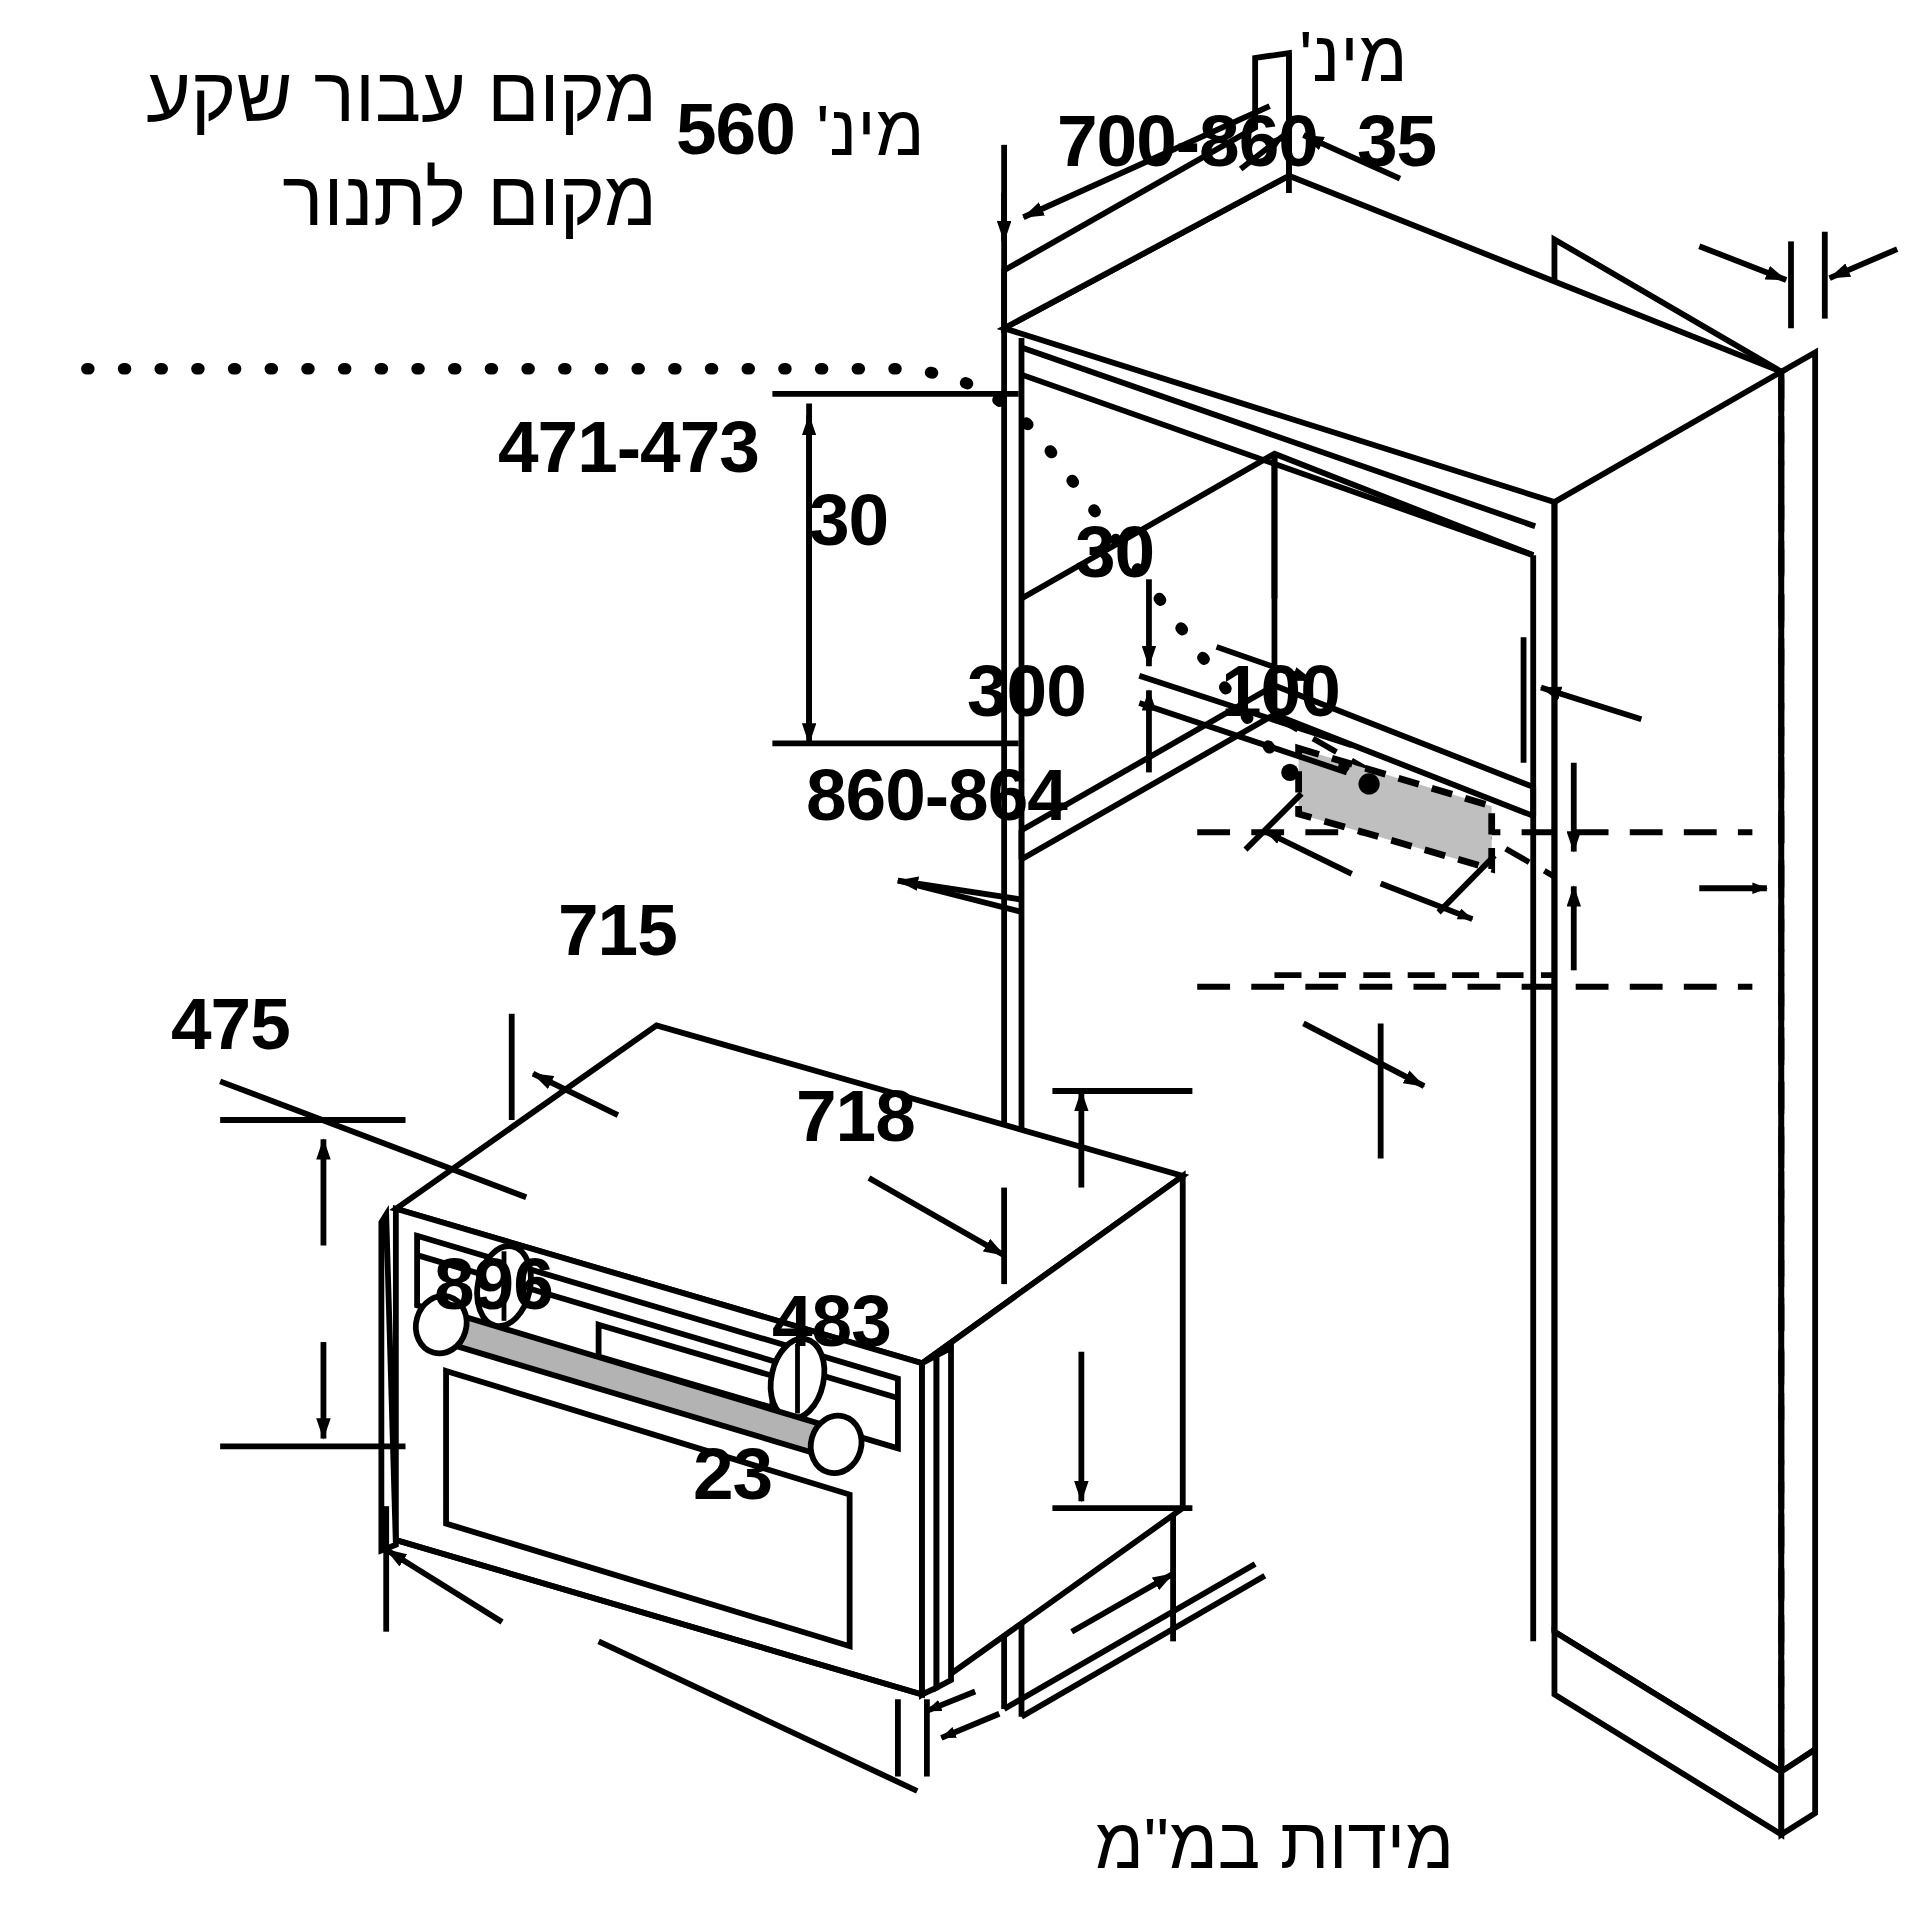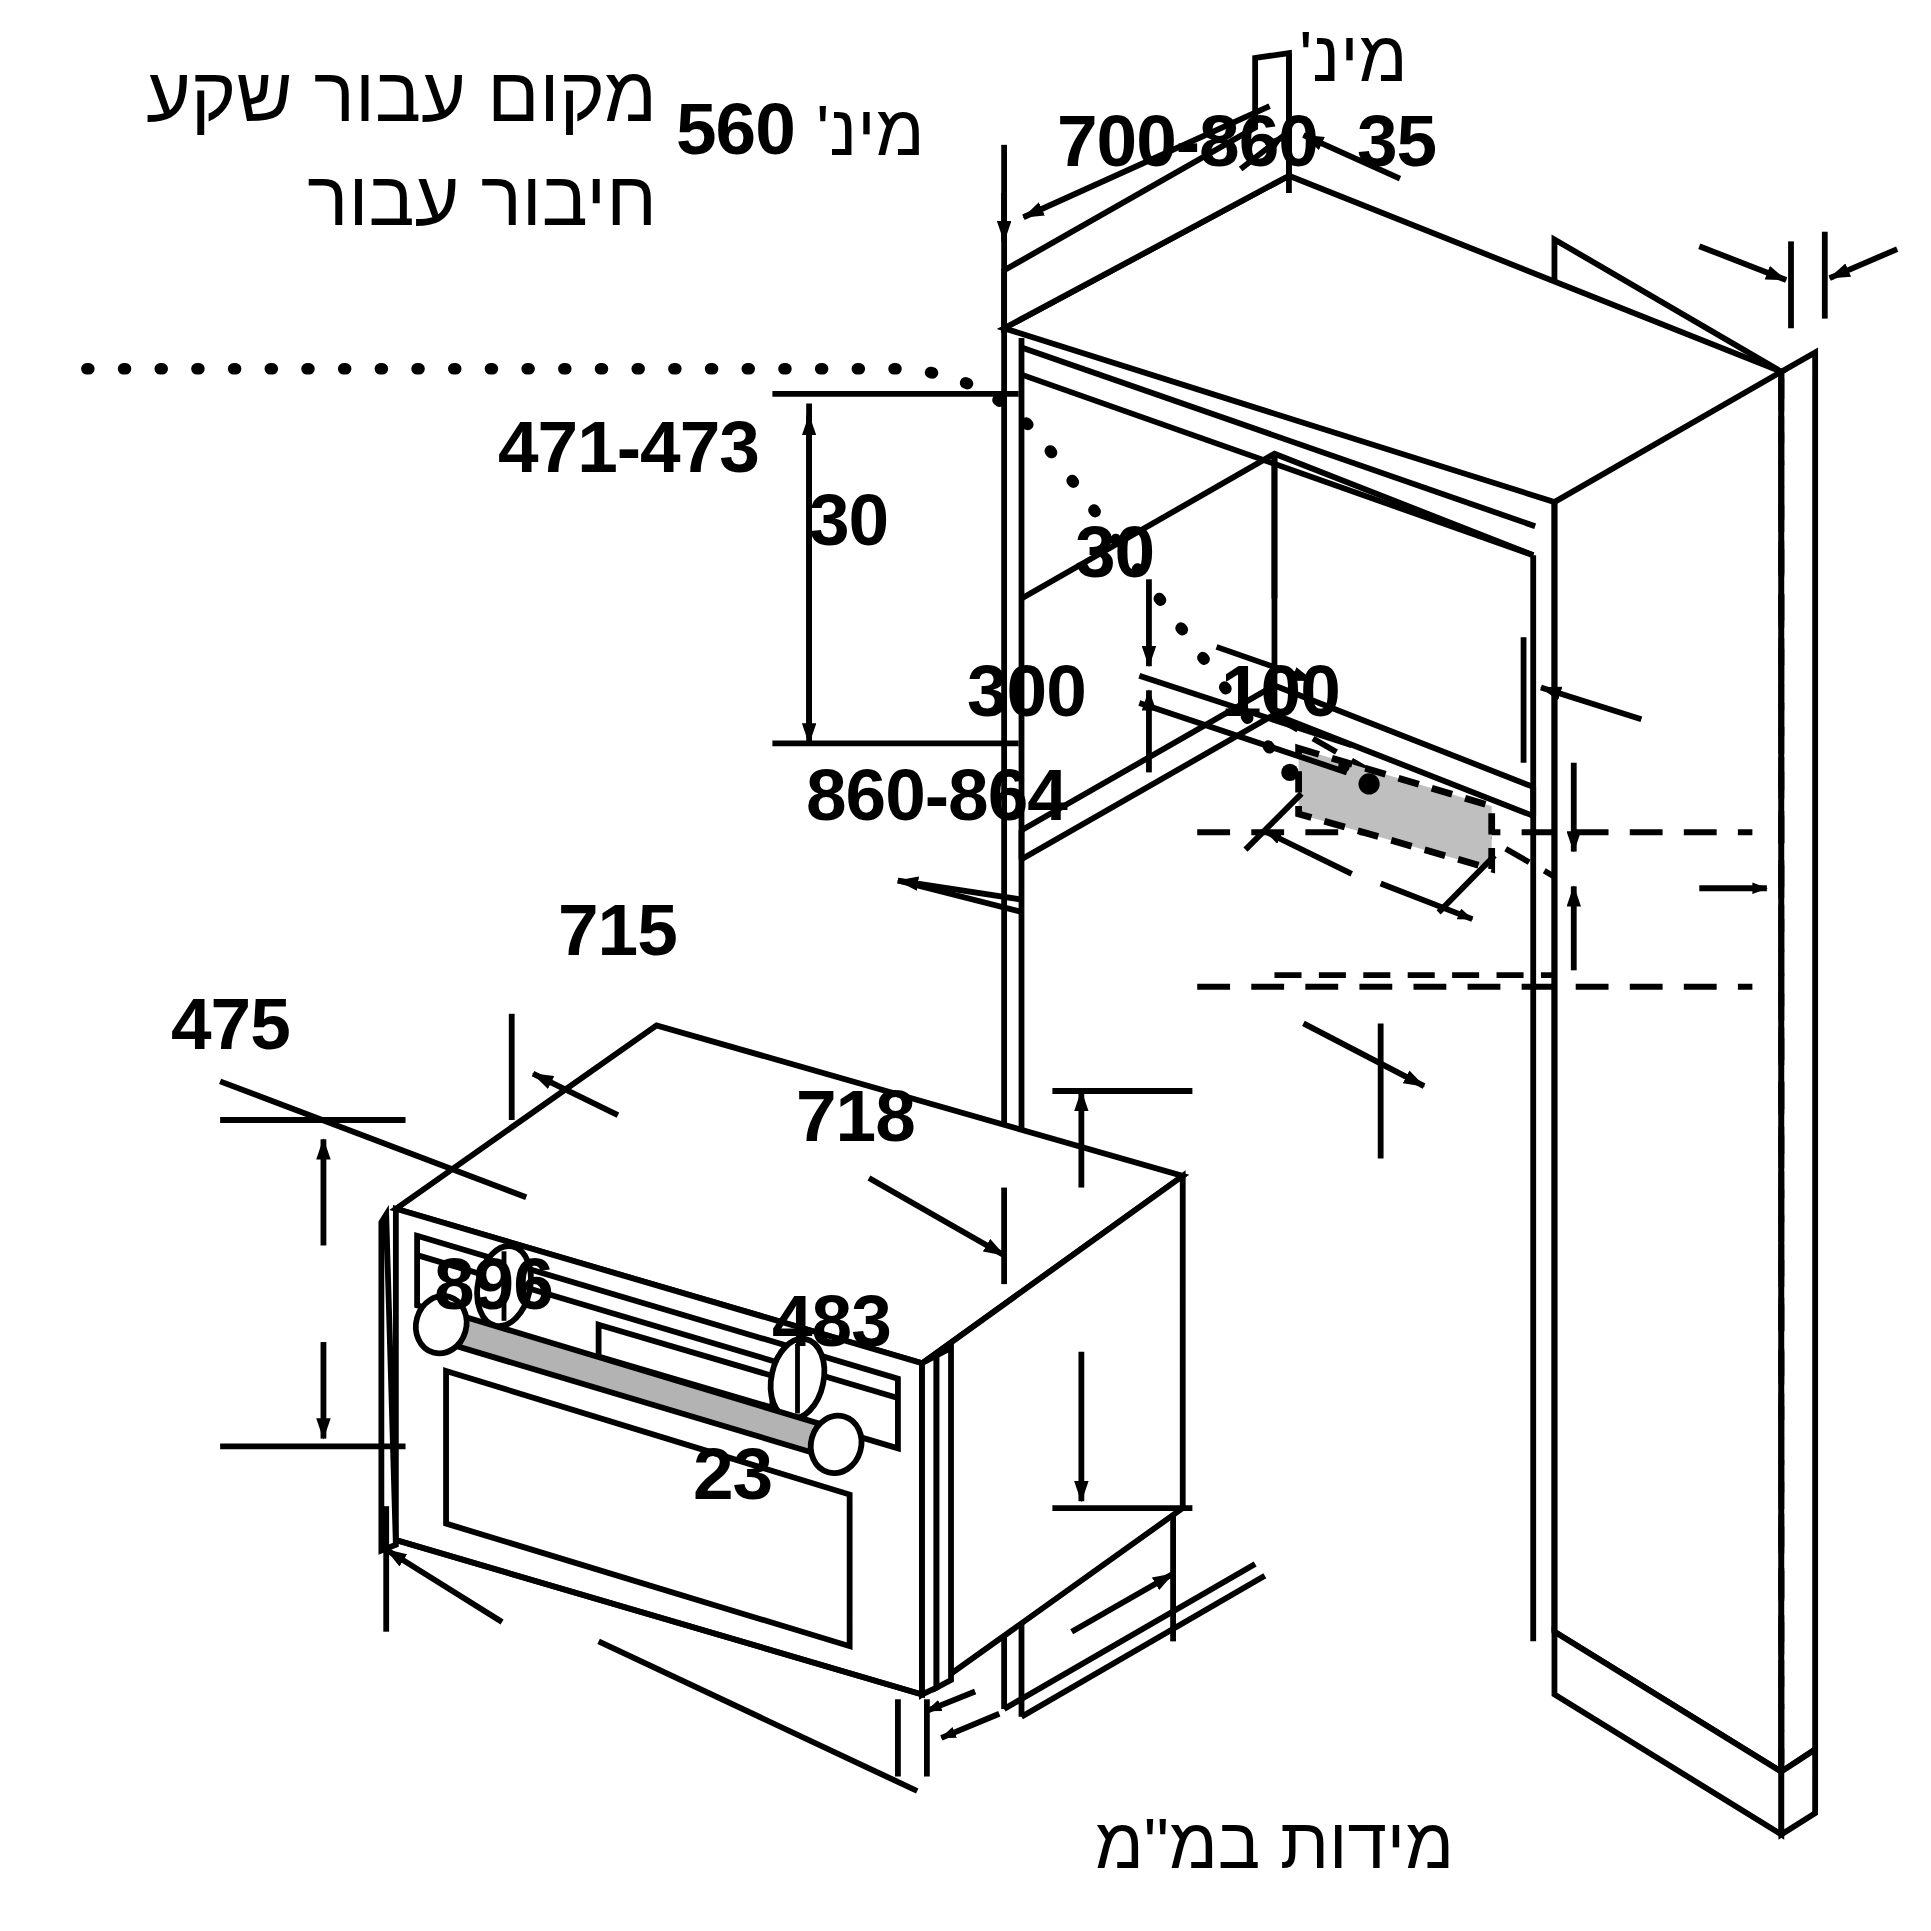--- a/index.html
+++ b/index.html
@@ -246,21 +246,21 @@
 
       <line x1="930" y1="1760" x2="930" y2="1840"></line>
       <line x1="960" y1="1760" x2="960" y2="1840"></line>
       <path d="M1035,1775 L975,1800" marker-end="url(#ah)"></path>
     </g>
 
   </svg>
 
   <div class="txt heb-note" style="left:58px; top:43px; width:599px;">
     <span>מקום עבור שקע</span><br>
-    <span>חיבור עבור</span>
+    <span>מקום לתנור</span>
   </div>
 
   <div class="txt dim" style="left:676px; top:92px;">560</div>
   <div class="txt heb" style="left:816px; top:95px;">מינ'</div>
 
   <div class="txt dim" style="left:1057px; top:104px;">700-860</div>
   <div class="txt heb" style="left:1299px; top:21px;">מינ'</div>
 
   <div class="txt dim" style="left:1357px; top:104px;">35</div>
 

